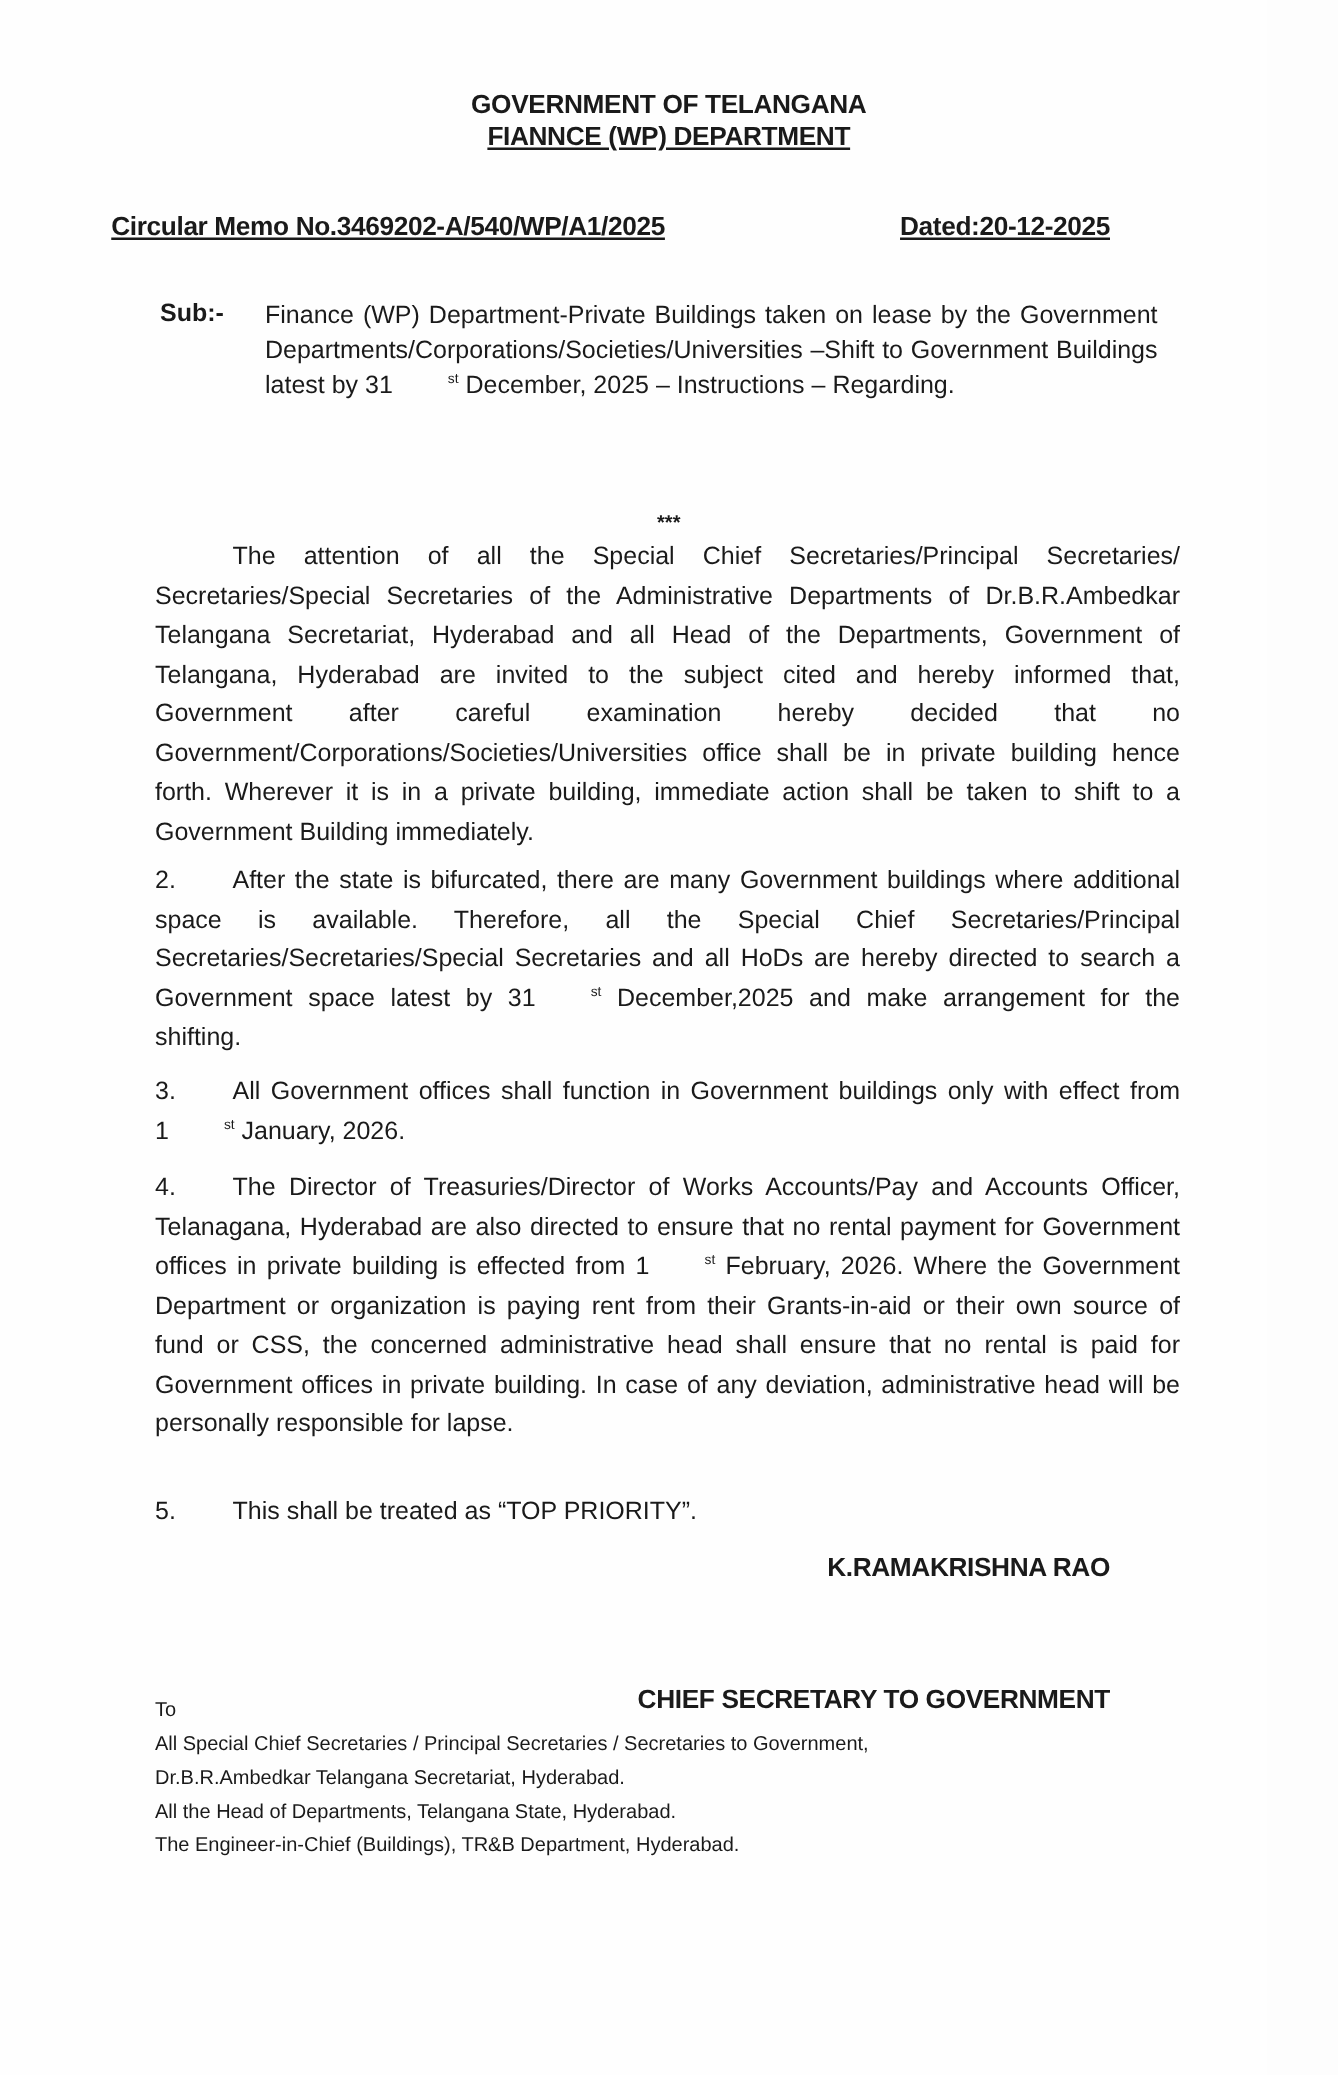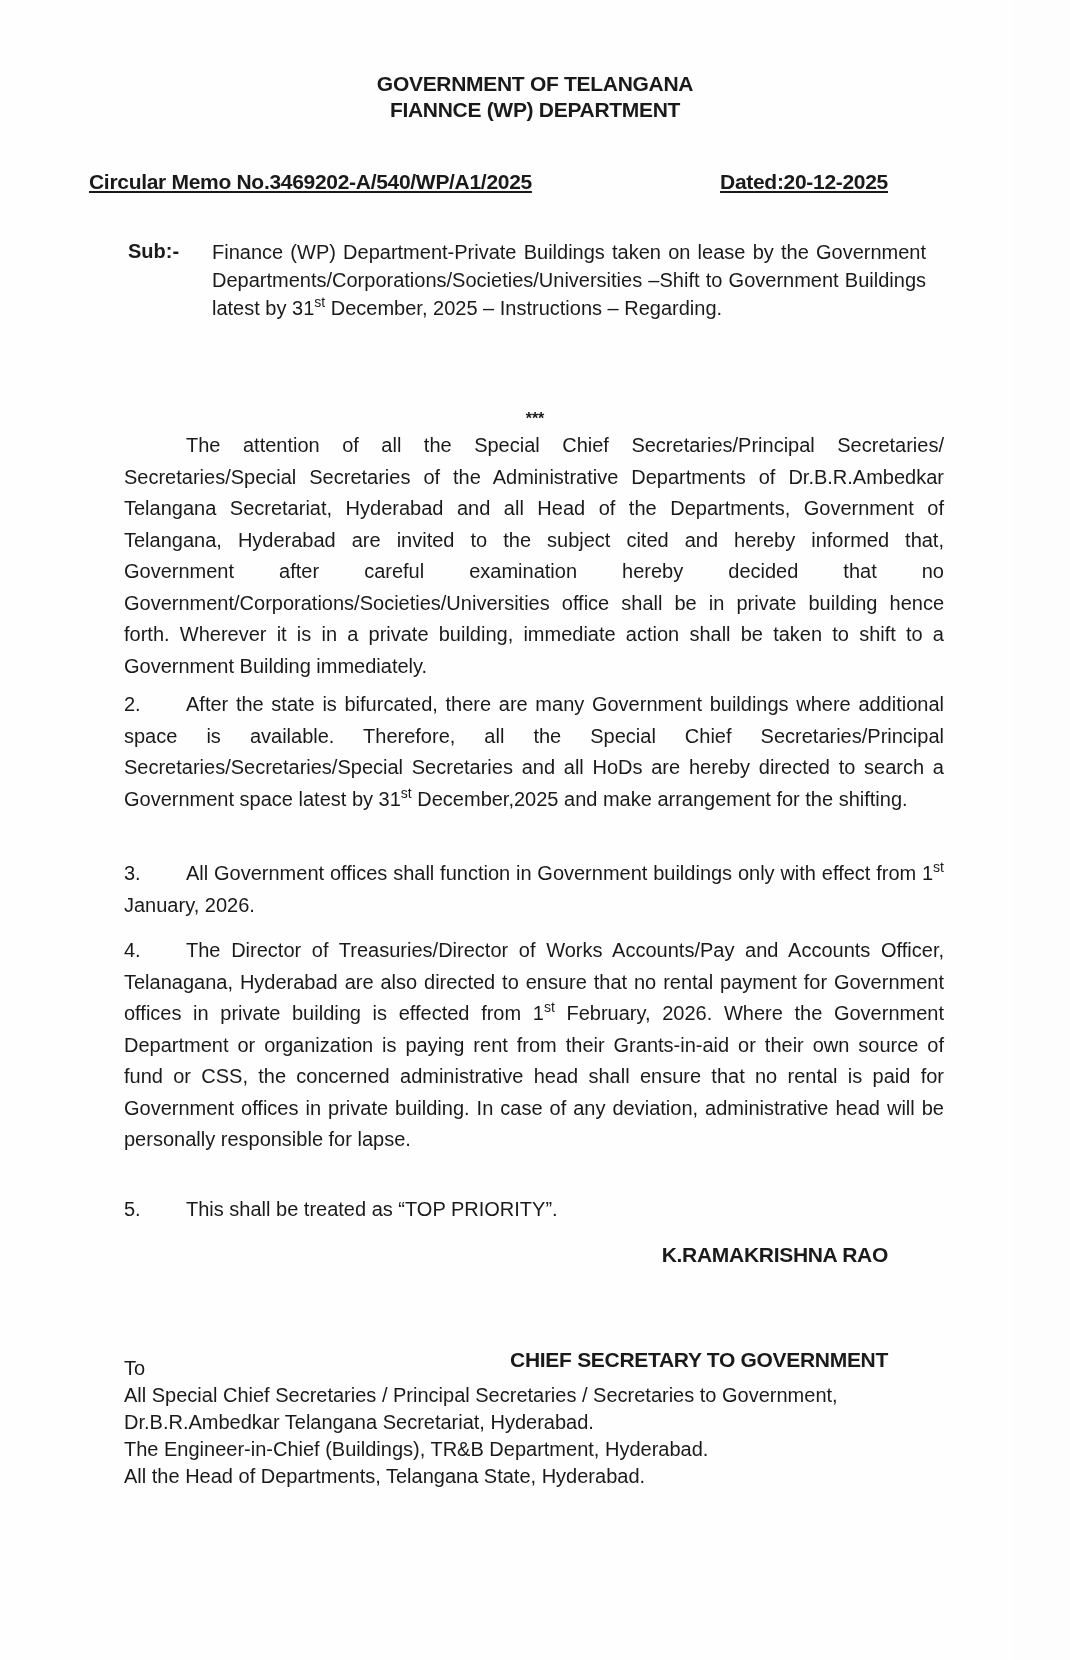--- a/index.html
+++ b/index.html
@@ -6,32 +6,32 @@
   body { width:1070px; height:1660px; position:relative; font-family:"Liberation Sans", sans-serif; color:#1a1a1a; overflow:hidden; }
   .page { position:absolute; left:0; top:0; width:1014px; height:1660px; background:#fefefe; }
   .hdr { position:absolute; left:0; width:1070px; text-align:center; font-weight:bold; font-size:21px; letter-spacing:-0.3px; }
   .memo { position:absolute; top:170px; font-weight:bold; font-size:21px; text-decoration:underline; letter-spacing:-0.3px; }
   .sub-label { position:absolute; left:128px; top:240px; font-weight:bold; font-size:20px; }
   .sub-text { position:absolute; left:212px; top:238px; width:714px; font-size:20px; line-height:28px; text-align:justify; text-align-last:left; }
   .stars { position:absolute; left:0; width:1070px; top:410px; text-align:center; font-weight:bold; font-size:16px; }
   .para { position:absolute; left:124px; width:820px; font-size:20px; line-height:31.5px; text-align:justify; }
   .para .num { display:inline-block; width:62px; }
   .indent { text-indent:62px; }
-  sup { font-size:14px; line-height:0; }
+  sup { font-size:11px; line-height:0;margin-left:44px; }
   .sig { position:absolute; right:126px; text-align:right; font-weight:bold; font-size:21px; letter-spacing:-0.3px; }
-  .to { position:absolute; left:124px; font-size:20px; line-height:27px; }
+  .to { position:absolute; left:124px; font-size:16px; line-height:27px; }
   .pto { position:absolute; right:126px; top:1692px; font-weight:bold; font-size:20px; }
 </style>
 </head>
 <body>
 
 <div class="page">
 
   <div class="hdr" style="top:72px;">GOVERNMENT OF TELANGANA</div>
-  <div class="hdr" style="top:98px;">FIANNCE (WP) DEPARTMENT</div>
+  <div class="hdr" style="top:98px;text-decoration:underline;">FIANNCE (WP) DEPARTMENT</div>
 
   <div class="memo" style="left:89px;">Circular Memo No.3469202-A/540/WP/A1/2025</div>
   <div class="memo" style="right:126px;">Dated:20-12-2025</div>
 
   <div class="sub-label">Sub:-</div>
   <div class="sub-text"><span>Finance (WP) Department-Private Buildings taken on lease by the Government Departments/Corporations/Societies/Universities –Shift to Government Buildings latest by 31</span><sup>st</sup><span> December, 2025 – Instructions – Regarding.</span></div>
 
   <div class="stars">***</div>
 
   <div class="para indent" style="top:430px;">The attention of all the Special Chief Secretaries/Principal Secretaries/ Secretaries/Special Secretaries of the Administrative Departments of Dr.B.R.Ambedkar Telangana Secretariat, Hyderabad and all Head of the Departments, Government of Telangana, Hyderabad are invited to the subject cited and hereby informed that, Government after careful examination hereby decided that no Government/Corporations/Societies/Universities office shall be in private building hence forth. Wherever it is in a private building, immediate action shall be taken to shift to a Government Building immediately.</div>
@@ -44,18 +44,18 @@
 
   <div class="para" style="top:1194px;"><span class="num">5.</span><span>This shall be treated as “TOP PRIORITY”.</span></div>
 
   <div class="sig" style="top:1243px;">K.RAMAKRISHNA RAO</div>
   <div class="sig" style="top:1348px;margin-left:21px;">CHIEF SECRETARY TO GOVERNMENT</div>
 
   <div class="to" style="top:1355px;">
     <div>To</div>
     <div>All Special Chief Secretaries / Principal Secretaries / Secretaries to Government,</div>
     <div>Dr.B.R.Ambedkar Telangana Secretariat, Hyderabad.</div>
+    <div>All the Head of Departments, Telangana State, Hyderabad.</div>
     <div>The Engineer-in-Chief (Buildings), TR&amp;B Department, Hyderabad.</div>
-    <div>All the Head of Departments, Telangana State, Hyderabad.</div>
   </div>
 
   <div class="pto">(P.T.O)</div>
 </div>
 
 </body></html>

